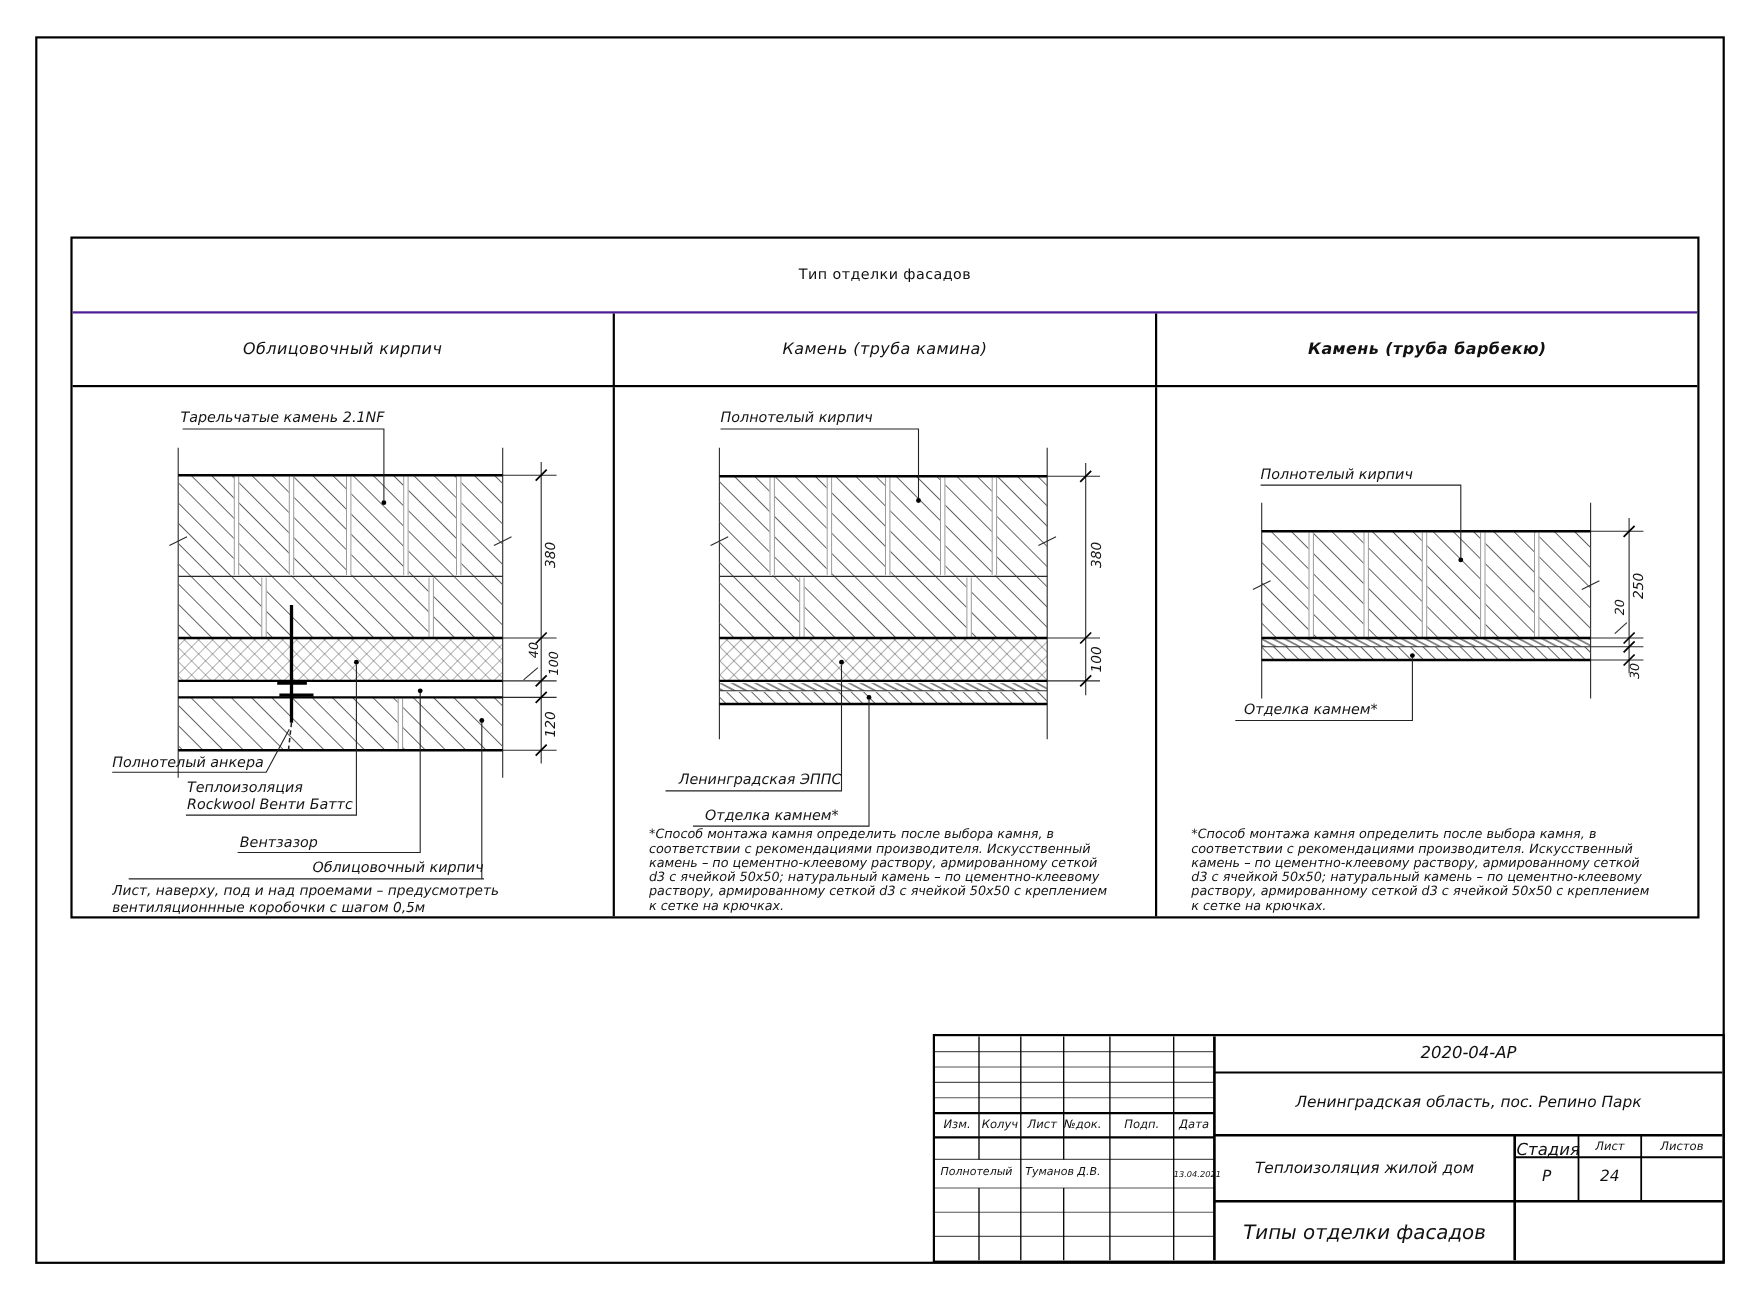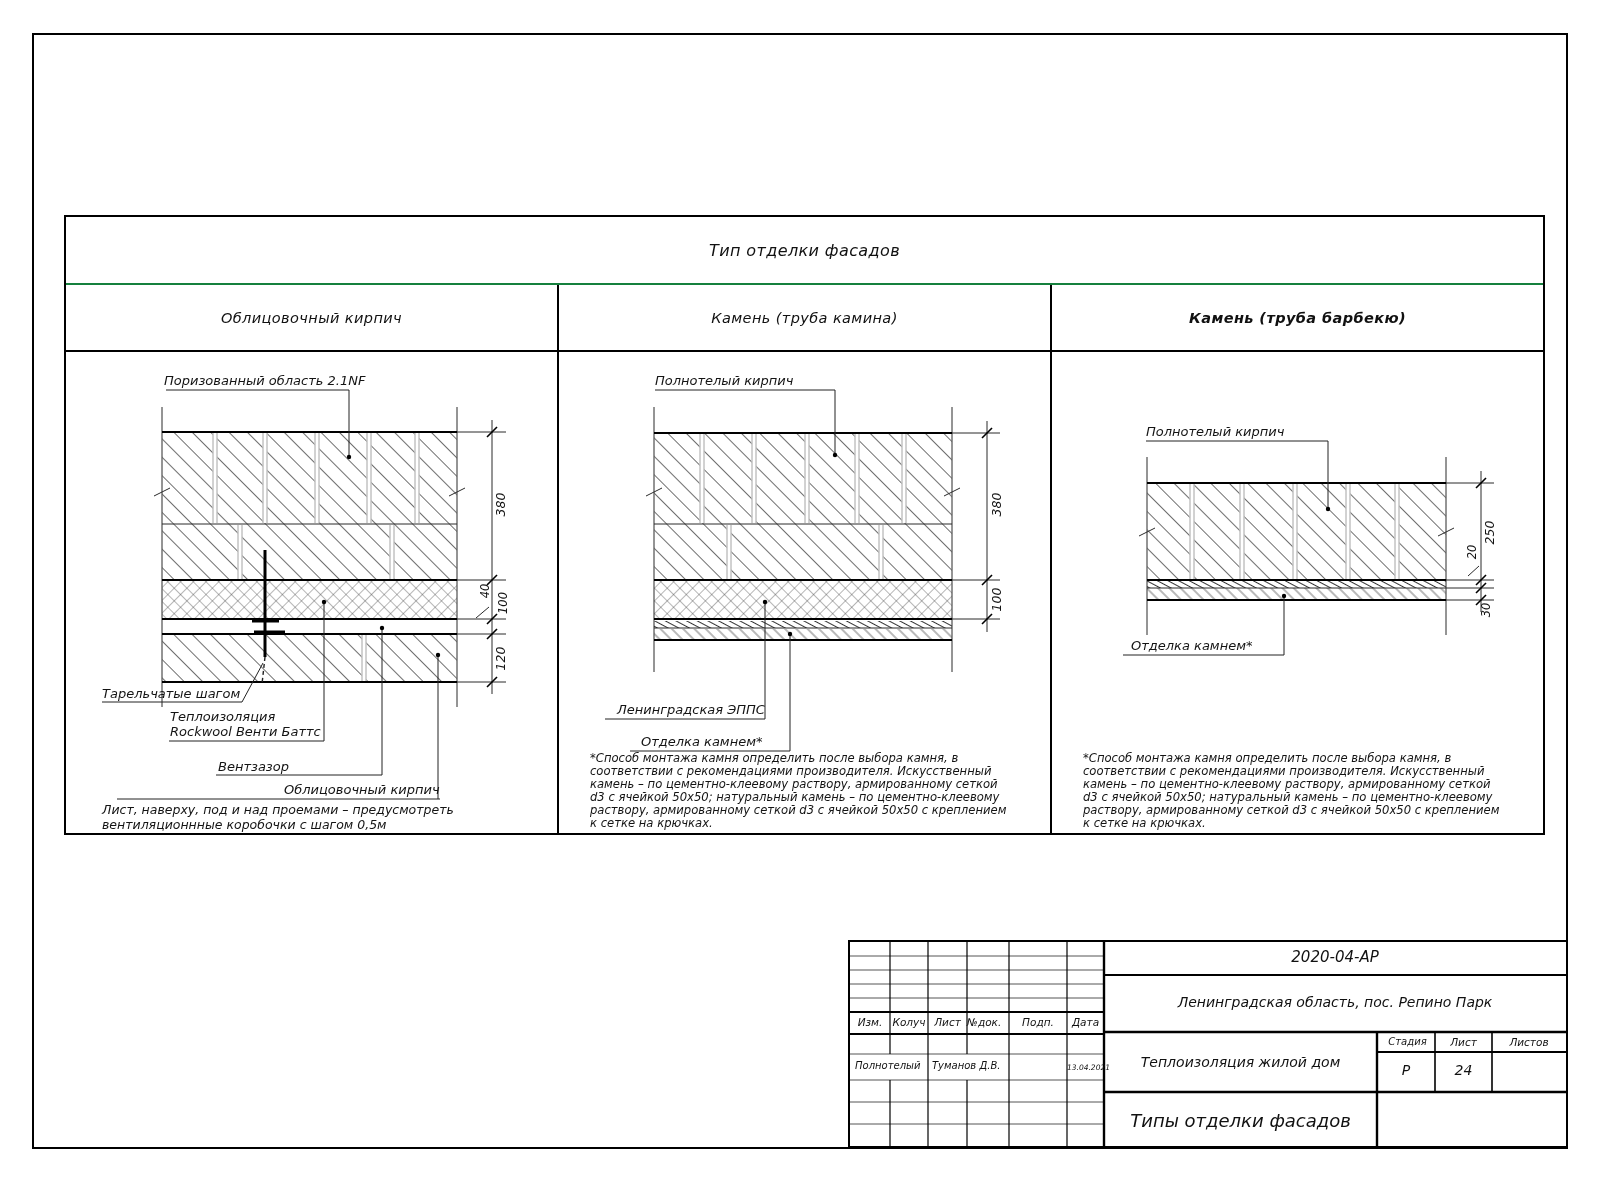--- a/index.html
+++ b/index.html
@@ -3,23 +3,23 @@
 <meta charset="utf-8">
 <style>
   html,body{margin:0;padding:0;background:#fff;}
   .stage{position:relative;width:1600px;height:1182px;background:#fff;overflow:hidden;
          font-family:"DejaVu Sans",sans-serif;color:#111;}
   .frame{position:absolute;left:32px;top:33px;width:1536px;height:1116px;
          border:2px solid #000;box-sizing:border-box;}
   
   .ctable{position:absolute;left:64px;top:215px;width:1481px;height:620px;
           border:2px solid #000;box-sizing:border-box;}
-  .t-title{position:absolute;left:0;right:0;top:0;height:66px;border-bottom:2px solid #15803d;
+  .t-title{position:absolute;left:0;right:0;top:0;height:66px;border-bottom:2px solid #4c1d95;
            display:flex;align-items:center;justify-content:center;
-           font-style:italic;font-size:16px;letter-spacing:.4px;}
+           font-size:13px;letter-spacing:.4px;}
   .t-head{position:absolute;left:0;right:0;top:68px;height:65px;border-bottom:2px solid #000;
           display:flex;}
   .t-head .cell{flex:1;display:flex;align-items:center;justify-content:center;
                 font-style:italic;font-size:14.5px;letter-spacing:.4px;border-right:2px solid #000;}
   .t-head .cell:last-child{border-right:none;font-weight:bold;}
   .t-body{position:absolute;left:0;right:0;top:135px;bottom:0;display:flex;}
   .panel{position:relative;flex:1;border-right:2px solid #000;overflow:hidden;}
   .panel:last-child{border-right:none;}
   .panel svg{position:absolute;left:0;top:0;}
   
@@ -149,26 +149,26 @@
 
           <path d="M36,350 H176 L197,311" class="ld"></path>
           <path d="M103,389 H258 V252" class="ld"></path>
             <circle cx="258" cy="250" r="2.2"></circle>
           <path d="M150,423 H316 V278" class="ld"></path>
             <circle cx="316" cy="276" r="2.2"></circle>
           <line x1="51" y1="447" x2="374" y2="447" class="ld"></line>
           <path d="M372,447 V305" class="ld"></path>
             <circle cx="372" cy="303" r="2.2"></circle>
         </svg>
-        <span class="lbl" style="left:98px;top:21px">Поризованный область 2.1NF</span>
+        <span class="lbl" style="left:98px;top:21px">Тарельчатые камень 2.1NF</span>
         <span class="dim" style="left:412px;top:145px">380</span>
         <span class="dim sm" style="left:402px;top:232px">40</span>
         <span class="dim sm" style="left:420px;top:244px">100</span>
         <span class="dim" style="left:412px;top:299px">120</span>
-        <span class="lbl" style="left:36px;top:334px">Тарельчатые шагом</span>
+        <span class="lbl" style="left:36px;top:334px">Полнотелый анкера</span>
         <span class="lbl" style="left:104px;top:357px">Теплоизоляция</span>
         <span class="lbl" style="left:104px;top:372px">Rockwool Венти Баттс</span>
         <span class="lbl" style="left:152px;top:407px">Вентзазор</span>
         <span class="lbl" style="left:218px;top:430px">Облицовочный кирпич</span>
         <div class="note" style="left:36px;top:450px">
           <div>Лист, наверху, под и над проемами – предусмотреть</div>
           <div>вентиляционнные коробочки с шагом 0,5м</div>
         </div>
       </div>
 
@@ -330,21 +330,21 @@
       <line x1="254" y1="150" x2="716" y2="150" stroke="#000" stroke-width="2.4"></line>
       <line x1="527" y1="90" x2="527" y2="204" stroke="#000" stroke-width="2.4"></line>
       <line x1="585" y1="90" x2="585" y2="150" stroke="#000" stroke-width="1.6"></line>
       <line x1="642" y1="90" x2="642" y2="150" stroke="#000" stroke-width="1.6"></line>
       <line x1="527" y1="110" x2="716" y2="110" stroke="#000" stroke-width="1.8"></line>
     </svg>
     <div class="tb c" style="left:254px;top:6px;width:462px;font-size:15px">2020-04-АР</div>
     <div class="tb c" style="left:254px;top:52px;width:462px;font-size:14px">Ленинградская область, пос. Репино Парк</div>
     <div class="tb c" style="left:254px;top:112px;width:273px;font-size:14px">Теплоизоляция жилой дом</div>
     <div class="tb c" style="left:254px;top:168px;width:273px;font-size:18px">Типы отделки фасадов</div>
-    <div class="tb c" style="left:527px;top:94px;width:61px;font-size:10px">Стадия</div>
+    <div class="tb c" style="left:527px;top:94px;width:61px;font-size:15px">Стадия</div>
     <div class="tb c" style="left:585px;top:94px;width:57px;font-size:10.5px">Лист</div>
     <div class="tb c" style="left:642px;top:94px;width:74px;font-size:10.5px">Листов</div>
     <div class="tb c" style="left:527px;top:120px;width:58px;font-size:14px">Р</div>
     <div class="tb c" style="left:585px;top:120px;width:57px;font-size:14px">24</div>
     <div class="tb c" style="left:642px;top:120px;width:74px;font-size:14px"></div>
     <div class="tb c" style="left:0;top:74px;width:40px;font-size:10.5px">Изм.</div>
     <div class="tb c" style="left:40px;top:74px;width:38px;font-size:10.5px">Колуч</div>
     <div class="tb c" style="left:78px;top:74px;width:39px;font-size:10.5px">Лист</div>
     <div class="tb c" style="left:117px;top:74px;width:30px;font-size:10.5px">№док.</div>
     <div class="tb c" style="left:159px;top:74px;width:58px;font-size:10.5px">Подп.</div>

